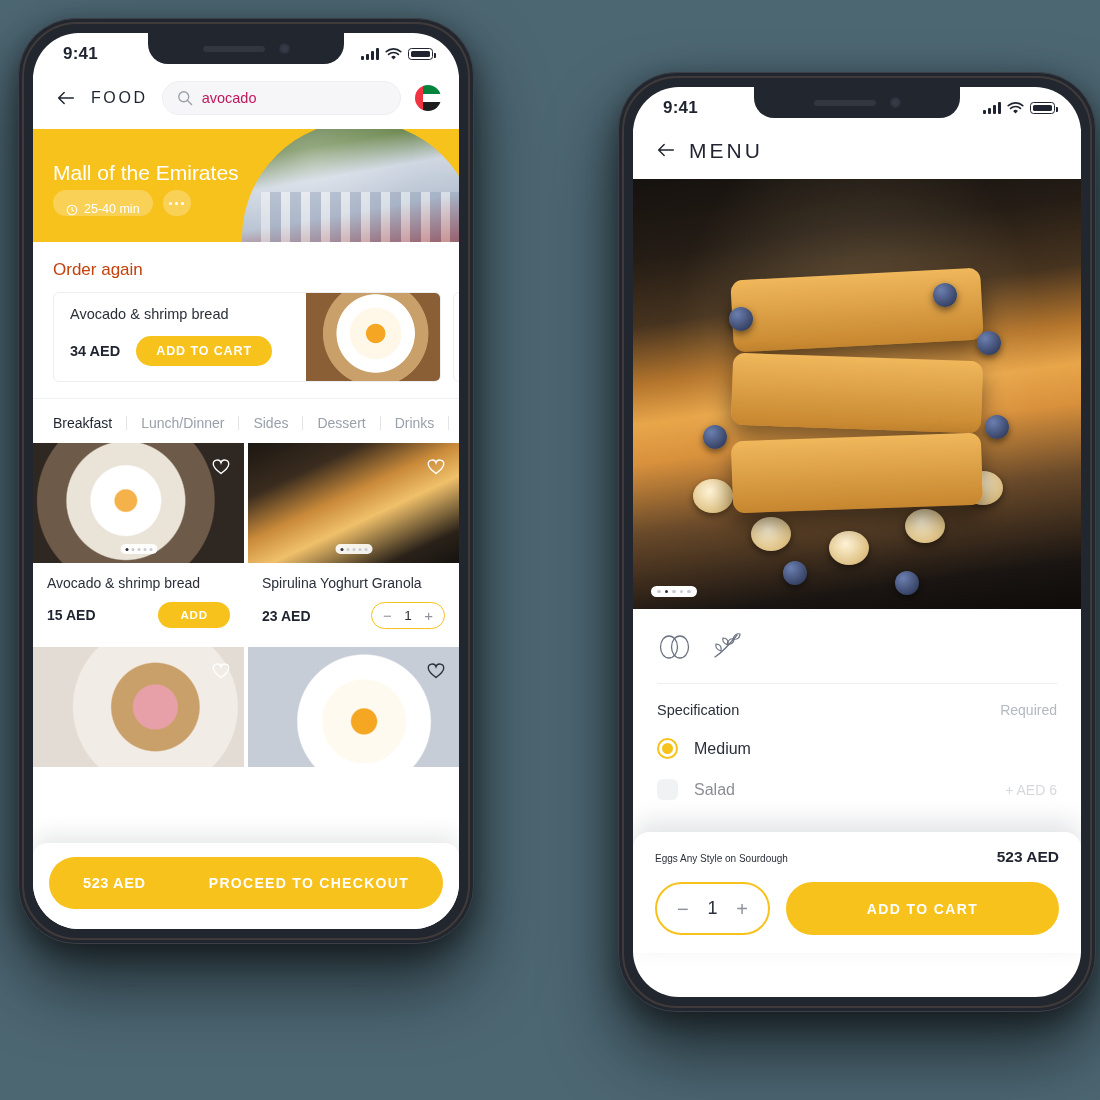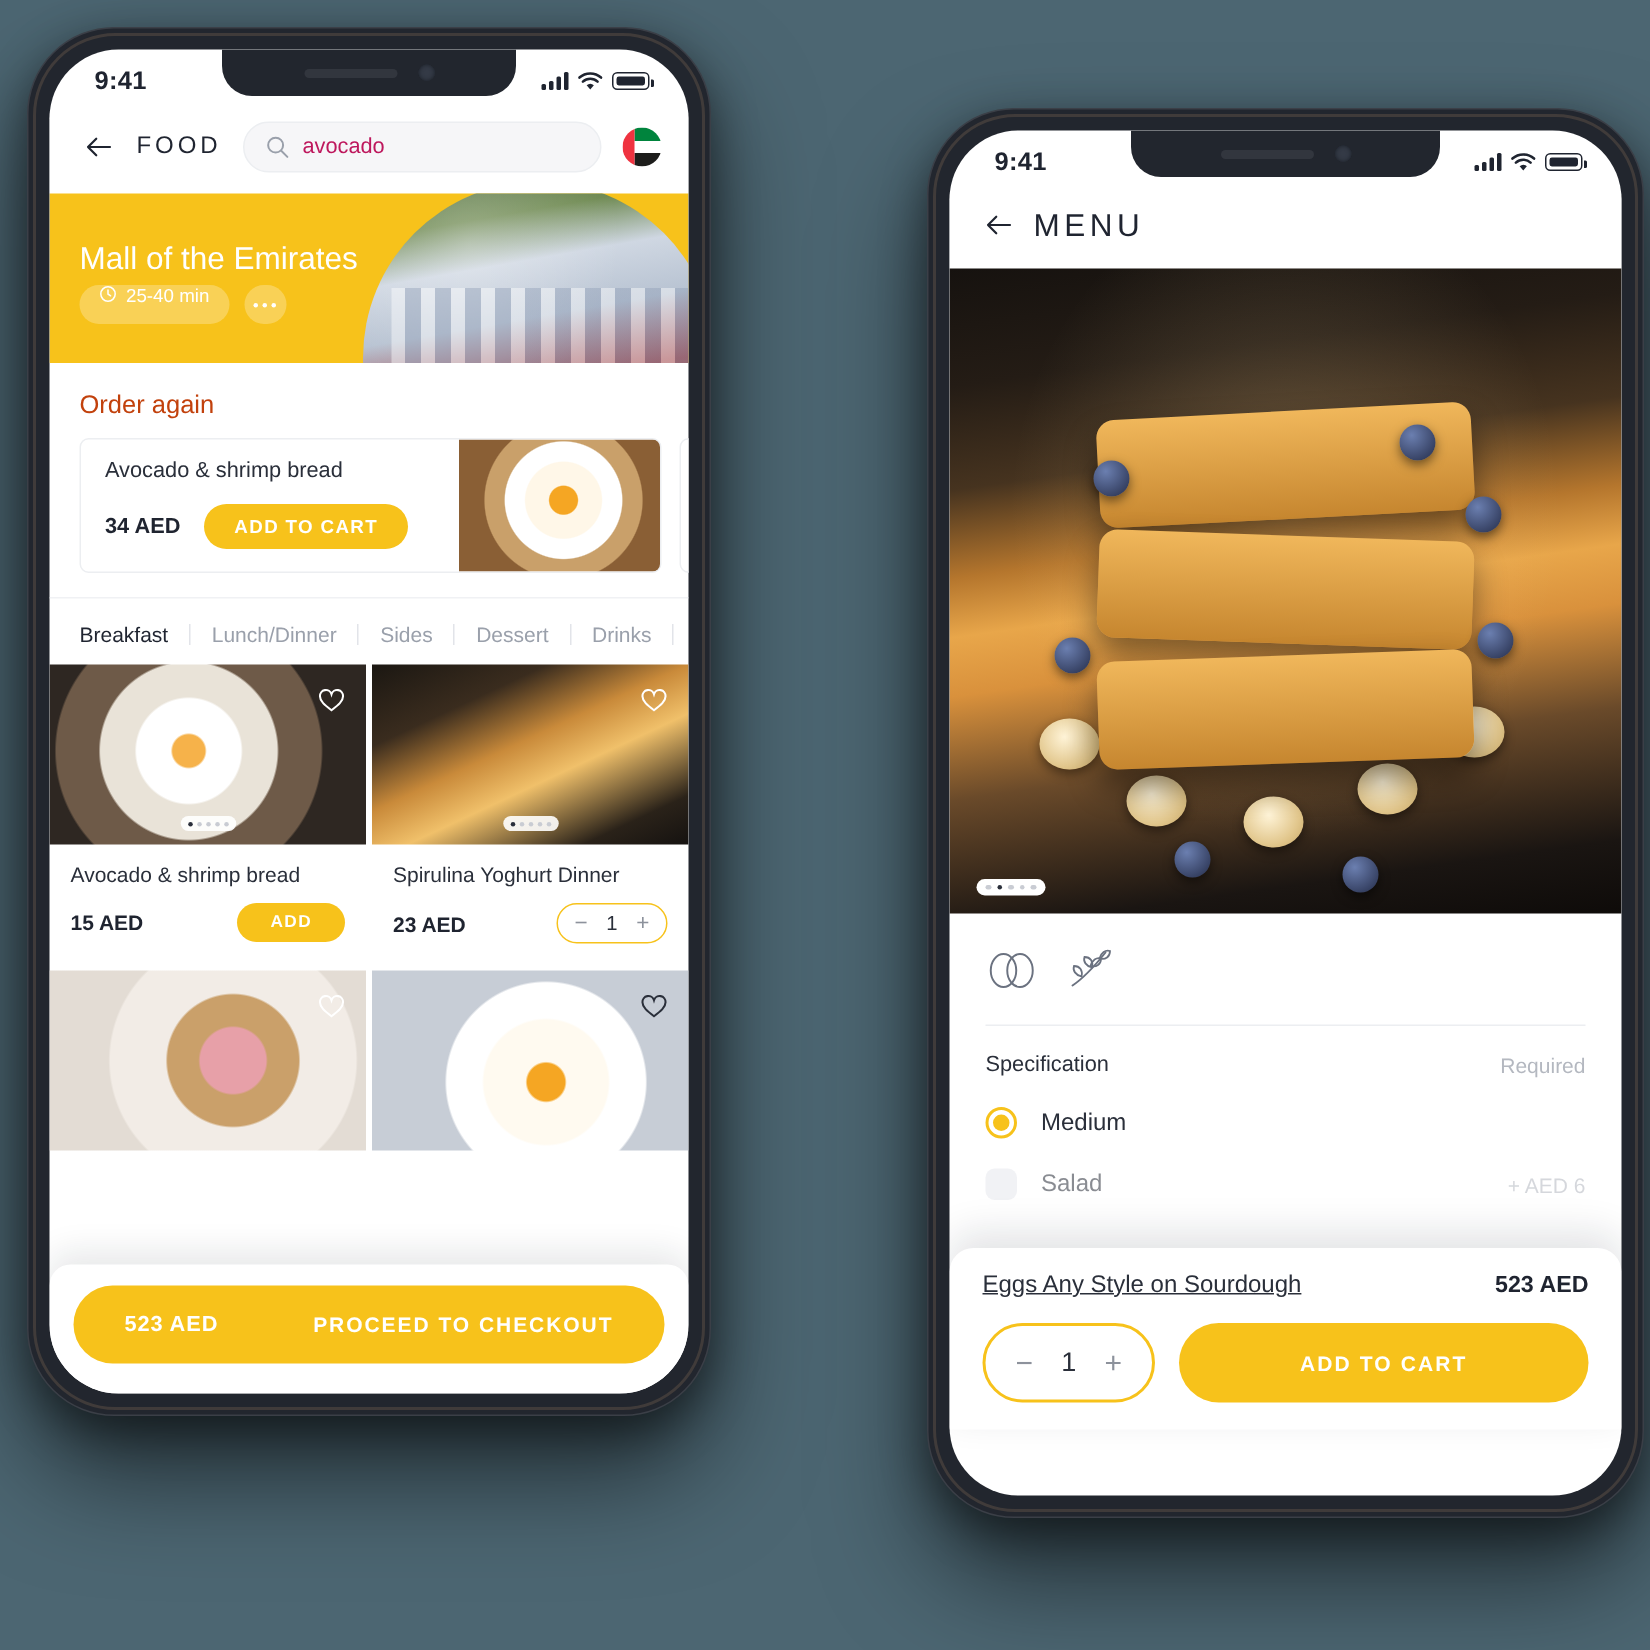--- a/index.html
+++ b/index.html
@@ -82,21 +82,21 @@
   .flag .g { position:absolute; left:32%; top:0; right:0; height:33.4%; background:#00843d; }
   .flag .w { position:absolute; left:32%; top:33.3%; right:0; height:33.4%; background:#fff; }
   .flag .k { position:absolute; left:32%; top:66.6%; right:0; height:33.4%; background:#1d1d1b; }
   .flag .r { position:absolute; left:0; top:0; width:32%; height:100%; background:#ef3340; }
 
   .banner { position: relative; height: 113px; background: #f7c21b; overflow: hidden; }
   .banner h2 { position:absolute; left:20px; top:32px; font-size:21px; color:#fff; font-weight:500; }
   .pill-row { position:absolute; left:20px; bottom:26px; display:flex; align-items:center; gap:10px; }
   .time-pill {
     height:26px; padding:0 13px; border-radius:14px; background:rgba(255,255,255,.26);
-    display:flex; align-items:flex-start; gap:6px; color:#fff; font-size:12.5px;
+    display:flex; align-items:flex-end; gap:6px; color:#fff; font-size:12.5px;
   }
   .dots-pill {
     width:28px; height:26px; border-radius:14px; background:rgba(255,255,255,.26);
     display:flex; align-items:center; justify-content:center; gap:3px;
   }
   .dots-pill i { width:3px; height:3px; border-radius:50%; background:#fff; display:block; }
   .banner-photo {
     position:absolute; right:-18px; top:-8px; width:235px; height:235px; border-radius:50%;
     background:
       radial-gradient(circle at 30% 18%, rgba(255,255,255,.30), transparent 40%),
@@ -234,21 +234,21 @@
   .opt-row.ghost { opacity:.55; }
   .chk { width:21px; height:21px; border-radius:6px; background:#e6e8ec; flex:none; }
   .ghost-price { margin-left:auto; font-size:14px; color:#b4b8c0; }
 
   .cart-bar {
     position:absolute; left:0; right:0; bottom:44px; background:#fff;
     border-top-left-radius:16px; border-top-right-radius:16px;
     box-shadow: 0 -10px 26px rgba(20,25,40,.12); padding: 16px 22px 18px; z-index:25;
   }
   .cart-top { display:flex; align-items:baseline; justify-content:space-between; }
-  .cart-name { font-size:16px; color:#2a2f3a;text-decoration:underline; }
+  .cart-name { font-size:10px; color:#2a2f3a; }
   .cart-price { font-size:15.5px; font-weight:700; color:#1f2430; }
   .cart-actions { display:flex; align-items:center; gap:16px; margin-top:16px; }
   .stepper-lg {
     width:115px; height:53px; border:2px solid #f7c21b; border-radius:27px;
     display:flex; align-items:center; justify-content:space-between; padding: 0 20px;
   }
   .stepper-lg .sg { font-size:20px; color:#8d929c; line-height:1; }
   .stepper-lg b { font-size:18px; font-weight:400; color:#2a2f3a; }
   .addcart-lg {
     flex:1; height:53px; border-radius:27px; font-size:14px; letter-spacing:1.4px;
@@ -388,21 +388,21 @@
             </svg>
             <div class="dotpill">
               <i class="on"></i>
                 <i></i>
                 <i></i>
                 <i></i>
                 <i></i>
             </div>
           </div>
           <div class="pmeta">
-            <div class="pname">Spirulina Yoghurt Dinner</div>
+            <div class="pname">Spirulina Yoghurt Granola</div>
             <div class="prow">
               <div class="pprice">23 AED</div>
               <div class="stepper">
                 <span class="sg">−</span>
                 <b>1</b>
                 <span class="sg">+</span>
               </div>
             </div>
           </div>
         </div>

